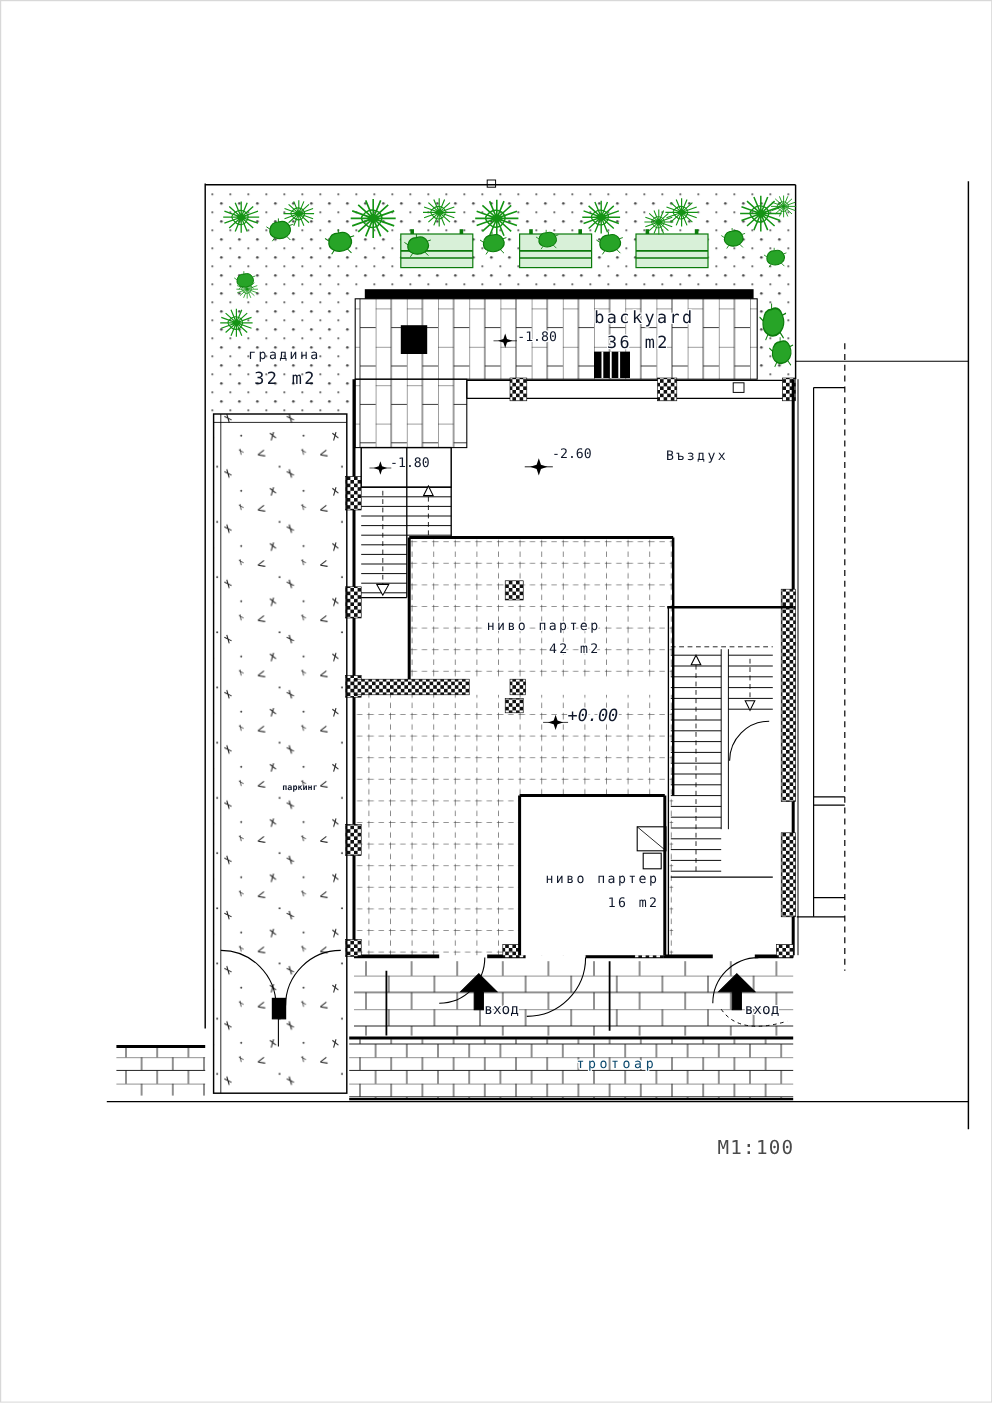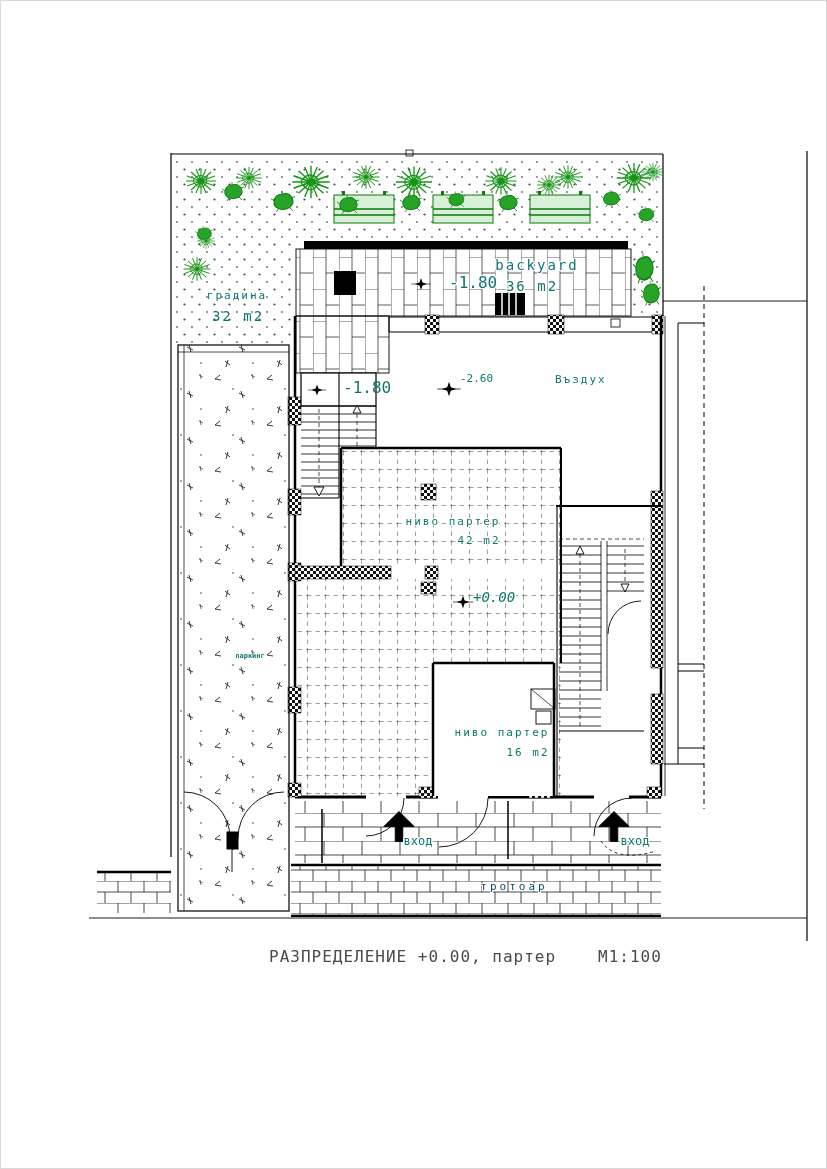--- a/index.html
+++ b/index.html
@@ -3,27 +3,27 @@
 <meta charset="utf-8">
 <style>
   html,body{margin:0;padding:0;background:#fff;}
   #sheet{
     position:relative;width:827px;height:1169px;background:#ffffff;
     border:1px solid #d8d8d8;box-sizing:border-box;overflow:hidden;
     font-family:"DejaVu Sans Mono",monospace;
   }
   #plan-svg{position:absolute;left:0;top:0;}
   .lbl{
-    position:absolute;white-space:nowrap;color:#0f766e;
+    position:absolute;white-space:nowrap;color:#0f172a;
     font-family:"DejaVu Sans Mono",monospace;line-height:1;
   }
   .c{transform:translateX(-50%);}
   .halo{text-shadow:-1px 0 0 #fff,1px 0 0 #fff,0 -1px 0 #fff,0 1px 0 #fff,-1px -1px 0 #fff,1px 1px 0 #fff,1px -1px 0 #fff,-1px 1px 0 #fff;}
   .sp1{letter-spacing:1px;} .sp2{letter-spacing:2px;} .sp3{letter-spacing:3px;}
-  .f7{font-size:7px;} .f11{font-size:16px;padding-left:18px;} .f12{font-size:12px;} .f13{font-size:14px;font-style:italic;}
+  .f7{font-size:7px;} .f11{font-size:11px;} .f12{font-size:12px;} .f13{font-size:14px;font-style:italic;}
   .f14{font-size:14px;} .f15{font-size:11px;}
   .cap{font-size:16px;color:#4a4a4a;}
 </style>
 </head>
 <body>
 
 <div id="sheet">
 
 <svg id="plan-svg" width="827" height="1169" viewBox="0 0 827 1169" xmlns="http://www.w3.org/2000/svg">
   <defs>
@@ -285,16 +285,15 @@
 <span class="lbl c f15 sp2" style="left:501px;top:726px;">ниво партер</span>
 <span class="lbl c f15 sp2" style="left:527px;top:746px;">16 m2</span>
 
 <span class="lbl c f12 halo" style="left:417px;top:834px;">вход</span>
 <span class="lbl c f12 halo" style="left:634px;top:834px;">вход</span>
 
 <span class="lbl c f15 sp3 halo" style="left:513px;top:880px;color:#0c4a6e;">тротоар</span>
 
 <span class="lbl c f7" style="left:240px;top:652px;font-weight:bold;padding-left:18px;">паркинг</span>
 
-<span class="lbl cap sp1" style="left:268px;top:948px;">РАЗПРЕДЕЛЕНИЕ +0.00,  партер</span>
 <span class="lbl cap sp1" style="left:597px;top:948px;">М1:100</span>
 
 </div>
 
 </body></html>

